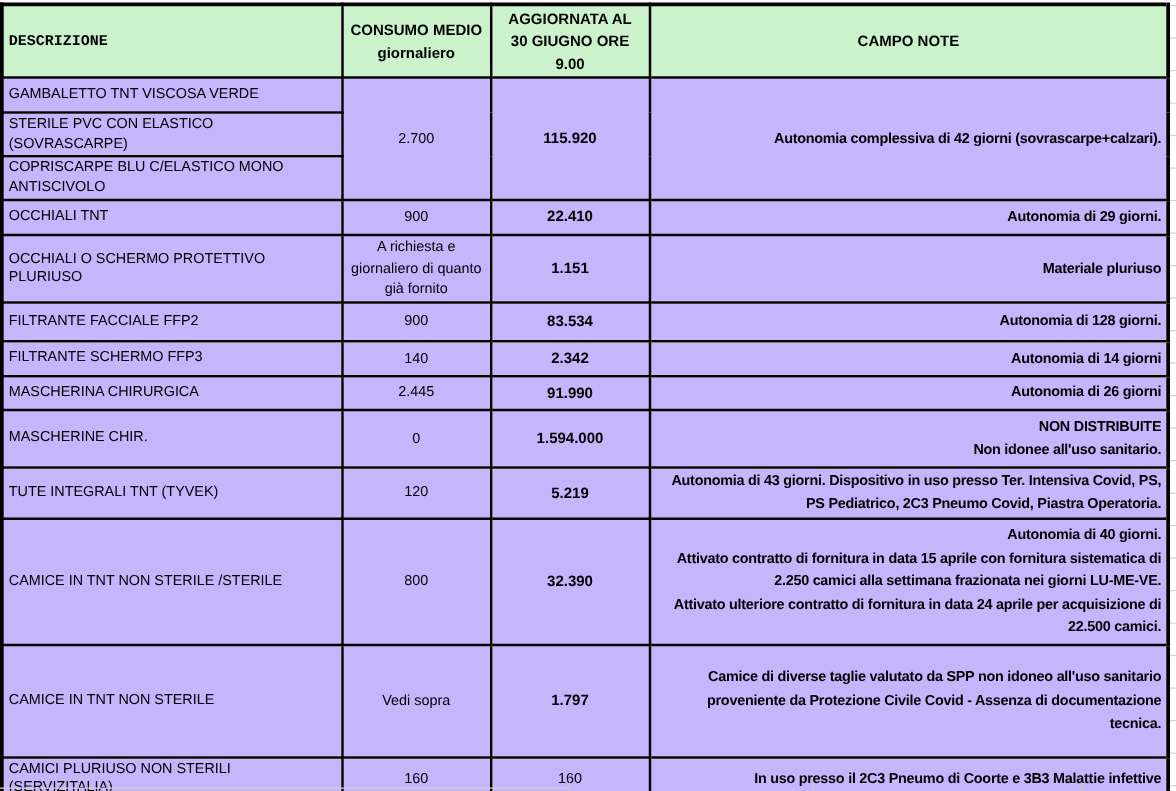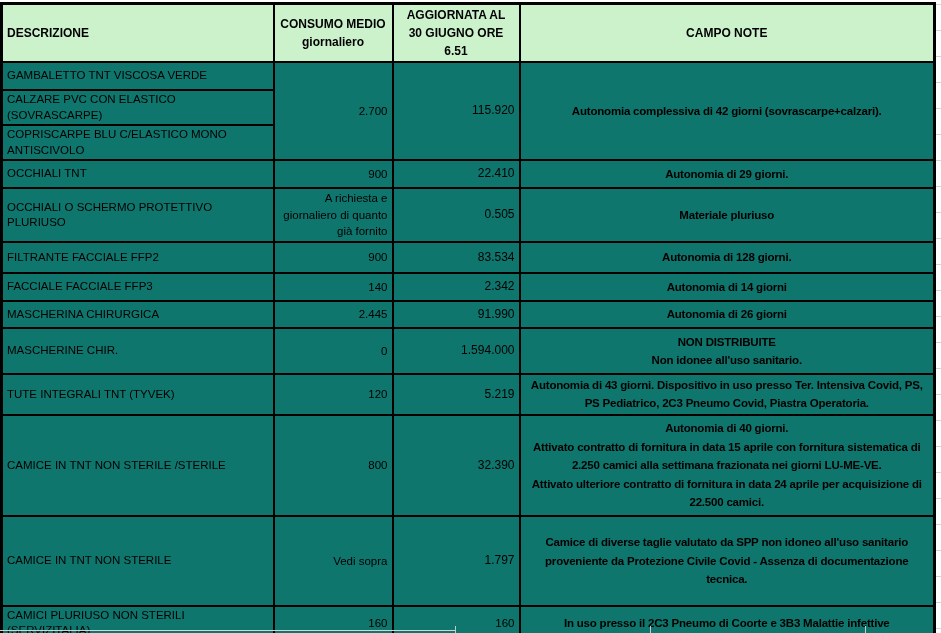--- a/index.html
+++ b/index.html
@@ -12,40 +12,40 @@
   #sheet-table{
     position:absolute;top:2px;left:0;width:933px;
     border-collapse:collapse;table-layout:fixed;
     border:3px solid #000;
   }
   #sheet-table td,#sheet-table th{
     border:2px solid #000;
     padding:1px 4px;
     overflow:hidden;
     vertical-align:middle;
-    background:#0f766e;
+    background:#c4b5fd;
   }
   th{
     background:#ccf2cc !important;
     font-weight:bold;font-size:12px;
     text-align:center;white-space:pre-line;line-height:1.5;
   }
-  th.desc-h{text-align:left;padding-left:6px;}
+  th.desc-h{text-align:left;padding-left:6px;font-family:Liberation Mono, monospace;}
   .desc{
     text-align:left;font-size:11.5px;
     padding-left:6px;padding-right:12px;
     white-space:pre-line;line-height:1.35;
   }
   .num{
-    text-align:right;font-size:11.5px;line-height:1.45;
+    text-align:center;font-size:11.5px;line-height:1.45;
     padding-left:8px;padding-right:8px;
   }
-  .agg{font-weight:normal;font-size:12px;}
+  .agg{font-weight:bold;font-size:12px;}
   .note{
-    text-align:center;font-weight:bold;font-size:11.5px;
+    text-align:right;font-weight:bold;font-size:11.5px;
     white-space:pre-line;line-height:1.6;letter-spacing:-0.2px;
     padding-left:8px;padding-right:8px;
     border-right:3px solid #000 !important;
     margin-left:48px;
   }
   tr.hl td{background:#ffff00;}
   tr.last td{border-bottom:3px solid #000;}
   
   .sliver{position:absolute;left:936px;top:0;width:5px;height:633px;background:#fff;}
   .gridline-h{position:absolute;background:#d4d4d4;height:1px;}
@@ -60,58 +60,58 @@
       <col style="width:119px">
       <col style="width:127px">
       <col style="width:415px">
   </colgroup>
   <thead>
     <tr style="height:55px">
       <th class="desc-h">DESCRIZIONE</th>
       <th>CONSUMO MEDIO
 giornaliero</th>
       <th>AGGIORNATA AL
-30 GIUGNO ORE 6.51</th>
+30 GIUGNO ORE 9.00</th>
       <th class="note-h" style="border-right:3px solid #000">CAMPO NOTE</th>
     </tr>
   </thead>
   <tbody>
     <tr style="height:28px">
       <td class="desc">GAMBALETTO TNT VISCOSA VERDE</td>
       <td class="num" rowspan="3">2.700</td>
       <td class="num agg" rowspan="3">115.920</td>
       <td class="note" rowspan="3">Autonomia complessiva di 42 giorni (sovrascarpe+calzari).</td>
     </tr>
     <tr style="height:28px">
-      <td class="desc">CALZARE PVC CON ELASTICO (SOVRASCARPE)</td>
+      <td class="desc">STERILE PVC CON ELASTICO (SOVRASCARPE)</td>
     </tr>
     <tr style="height:32px">
       <td class="desc">COPRISCARPE BLU C/ELASTICO MONO
 ANTISCIVOLO</td>
     </tr>
     <tr style="height:28px">
       <td class="desc">OCCHIALI TNT</td>
       <td class="num">900</td>
       <td class="num agg">22.410</td>
       <td class="note">Autonomia di 29 giorni.</td>
     </tr>
     <tr style="height:53px">
       <td class="desc">OCCHIALI O SCHERMO PROTETTIVO PLURIUSO</td>
       <td class="num">A richiesta e giornaliero di quanto già fornito</td>
-      <td class="num agg">0.505</td>
+      <td class="num agg">1.151</td>
       <td class="note">Materiale pluriuso</td>
     </tr>
     <tr style="height:31px">
       <td class="desc">FILTRANTE FACCIALE FFP2</td>
       <td class="num">900</td>
       <td class="num agg">83.534</td>
       <td class="note">Autonomia di 128 giorni.</td>
     </tr>
     <tr style="height:28px">
-      <td class="desc">FACCIALE FACCIALE FFP3</td>
+      <td class="desc">FILTRANTE SCHERMO FFP3</td>
       <td class="num">140</td>
       <td class="num agg">2.342</td>
       <td class="note">Autonomia di 14 giorni</td>
     </tr>
     <tr style="height:27px">
       <td class="desc">MASCHERINA CHIRURGICA</td>
       <td class="num">2.445</td>
       <td class="num agg">91.990</td>
       <td class="note">Autonomia di 26 giorni</td>
     </tr>

